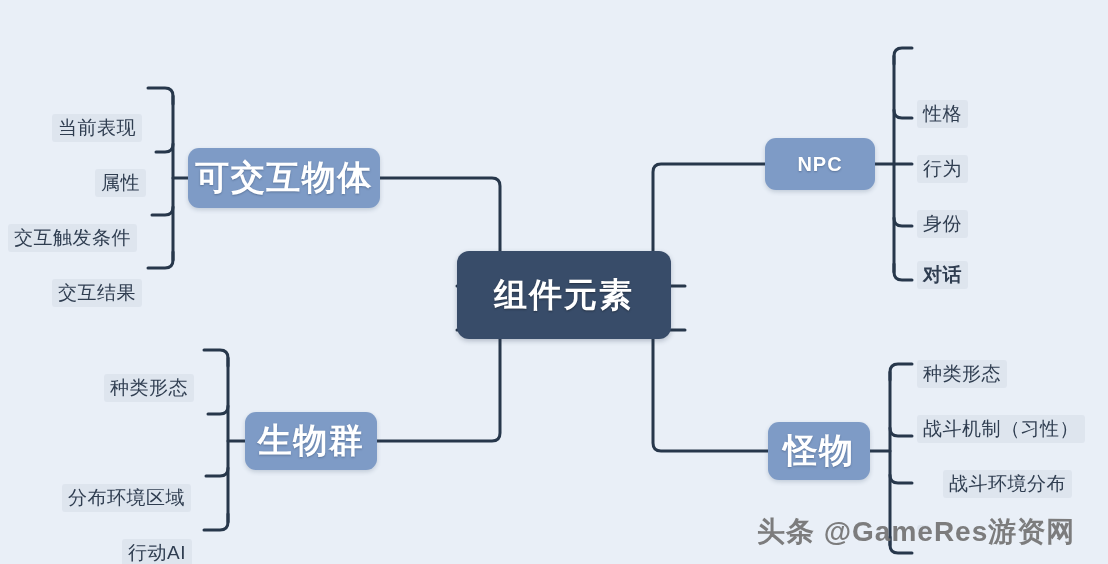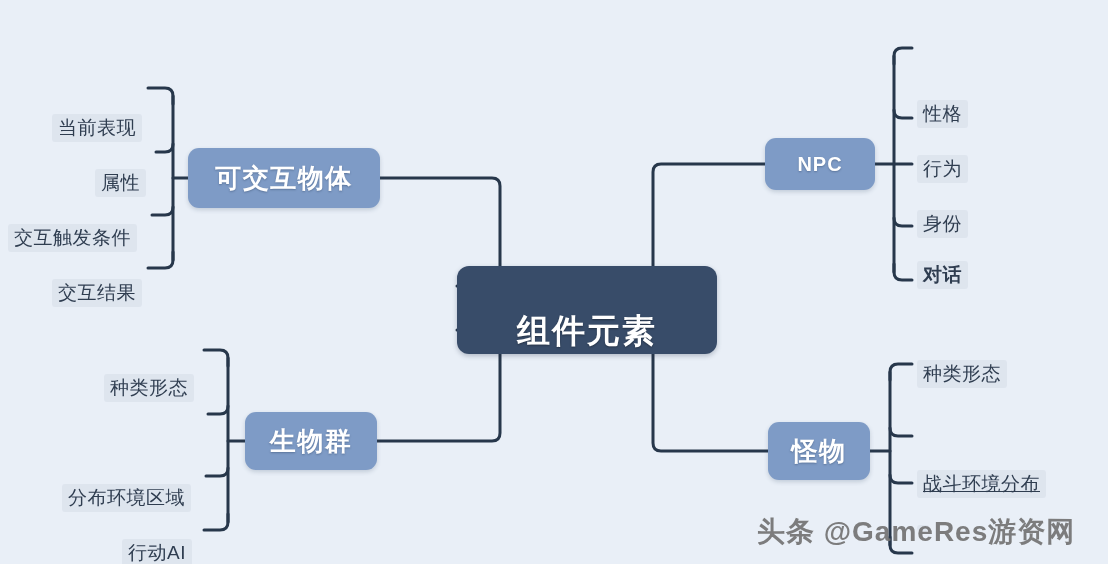--- a/index.html
+++ b/index.html
@@ -45,21 +45,21 @@
     font-size: 33px;
     font-weight: 700;
     letter-spacing: 2px;
     box-shadow: 0 2px 5px rgba(40,55,80,0.28);
     text-shadow: 0 1px 2px rgba(0,0,0,0.35);
   }
   .node-branch {
     background: #7e9bc6;
     border-radius: 11px;
     color: #ffffff;
-    font-size: 26px;
+    font-size: 34px;
     font-weight: 700;
     letter-spacing: 1.5px;
     box-shadow: 0 2px 4px rgba(60,80,110,0.22);
     text-shadow: 0 1px 2px rgba(40,60,90,0.4);
   }
   .node-branch.npc-style {
     font-size: 20px;
     letter-spacing: 1px;
   }
   .leaf {
@@ -132,21 +132,21 @@
 
       <path d="M 870 451 L 890 451"></path>
       <path d="M 890 372 L 890 545"></path>
       <path d="M 890 380 L 890 372 Q 890 364 898 364 L 912 364"></path>
       <path d="M 890 428 Q 890 436 898 436 L 912 436"></path>
       <path d="M 890 475 Q 890 483 898 483 L 912 483"></path>
       <path d="M 890 537 L 890 545 Q 890 553 898 553 L 912 553"></path>
     </g>
   </svg>
 
-  <div class="node node-root" style="left:457px; top:266px; width:260px; height:88px;align-items:flex-end;">
+  <div class="node node-root" style="left:457px; top:251px; width:214px; height:88px;">
     <span>组件元素</span>
   </div>
 
   <div class="node node-branch" style="left:188px; top:148px; width:192px; height:60px;">
     <span>可交互物体</span>
   </div>
   <div class="leaf leaf-left" style="left:52px; top:85px;">
     <span>当前表现</span>
   </div>
   <div class="leaf leaf-left" style="left:95px; top:140px;">
@@ -187,21 +187,24 @@
   <div class="leaf leaf-right" style="left:917px; top:261px;font-weight:bold;">
     <span>对话</span>
   </div>
 
   <div class="node node-branch" style="left:768px; top:422px; width:102px; height:58px;">
     <span>怪物</span>
   </div>
   <div class="leaf leaf-right" style="left:917px; top:360px;">
     <span>种类形态</span>
   </div>
-  <div class="leaf leaf-right" style="left:917px; top:470px;text-decoration:underline;">
+  <div class="leaf leaf-right" style="left:917px; top:415px;">
+    <span>战斗机制（习性）</span>
+  </div>
+  <div class="leaf leaf-right" style="left:943px; top:470px;">
     <span>战斗环境分布</span>
   </div>
   <div class="leaf leaf-right" style="left:917px; top:525px;">
     <span></span>
   </div>
 
   <div class="watermark">
     <span>头条 @GameRes游资网</span>
   </div>
 

